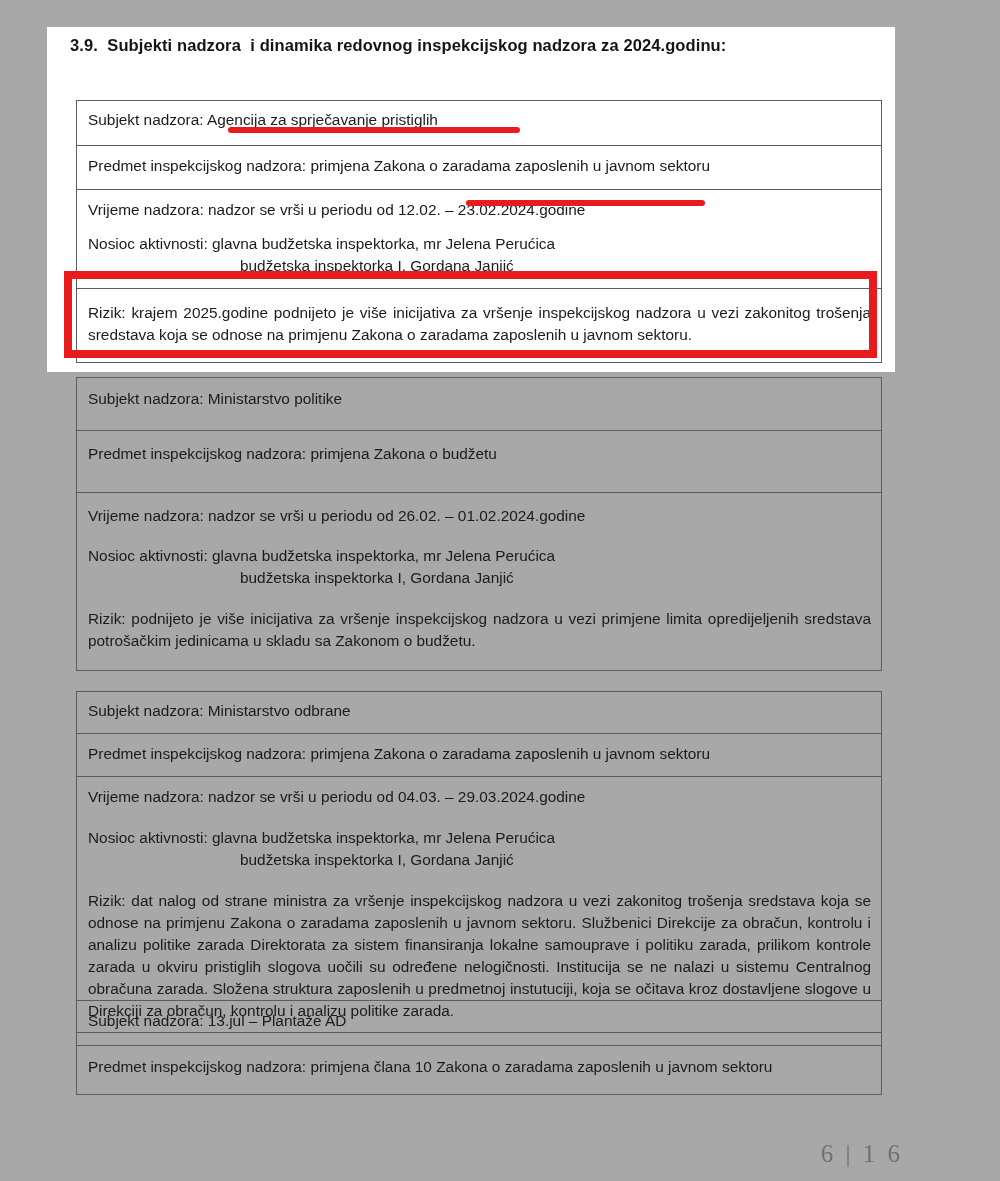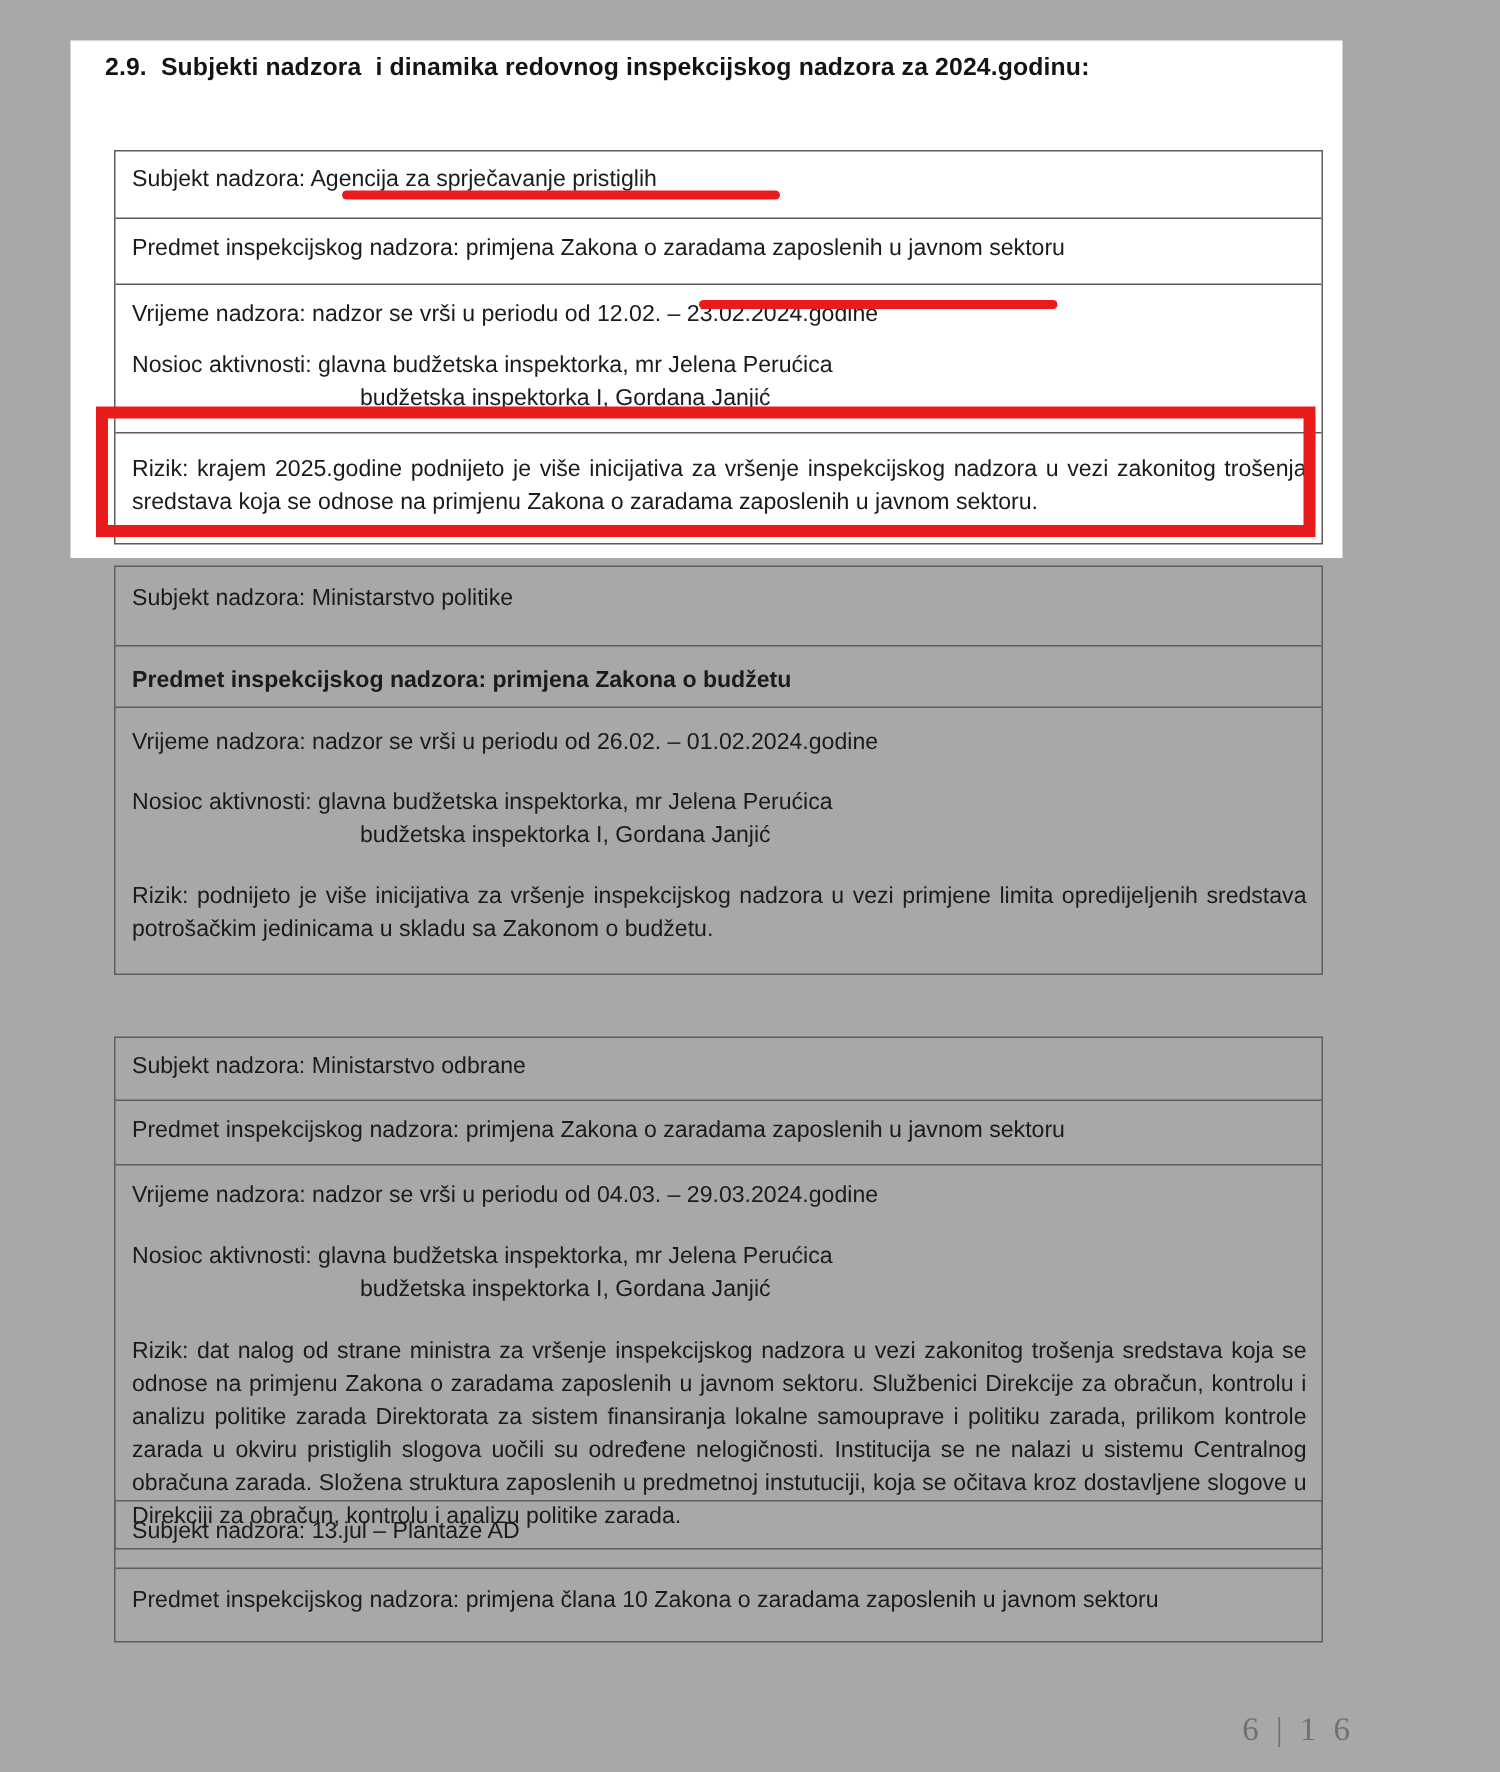--- a/index.html
+++ b/index.html
@@ -85,21 +85,21 @@
 
   
   #block-1 .r1 { padding-top: 8px; padding-bottom: 14px; }
   #block-1 .r2 { padding-top: 9px; padding-bottom: 12px; }
   #block-1 .r3 { padding-top: 9px; padding-bottom: 9px; border-bottom: none; }
   #block-1 .r4 { padding-top: 3px; padding-bottom: 12px; border-bottom: 1px solid #5d5d5d;}
   #block-1 .r5 { padding-top: 13px; padding-bottom: 16px; }
 
   
   #block-2 .r1 { padding-top: 10px; padding-bottom: 20px; }
-  #block-2 .r2 { padding-top: 12px; padding-bottom: 6px; font-weight: bold; }
+  #block-2 .r2 { padding-top: 12px; padding-bottom: 27px; }
   #block-2 .r3 { padding-top: 12px; padding-bottom: 12px; border-bottom: none; }
   #block-2 .r4 { padding-top: 6px; padding-bottom: 6px; border-bottom: none; }
   #block-2 .r5 { padding-top: 14px; padding-bottom: 18px; }
 
   
   #block-3 .r1 { padding-top: 8px; padding-bottom: 11px; }
   #block-3 .r2 { padding-top: 9px; padding-bottom: 11px; }
   #block-3 .r3 { padding-top: 9px; padding-bottom: 12px; border-bottom: none; }
   #block-3 .r4 { padding-top: 7px; padding-bottom: 6px; border-bottom: none; }
   #block-3 .r5 { padding-top: 14px; padding-bottom: 10px; }
@@ -129,34 +129,34 @@
     box-sizing: border-box;
     z-index: 5;
   }
 
   
   #page-footer {
     position: absolute;
     right: 97px;
     top: 1140px;
     font-family: "Liberation Serif", serif;
-    font-size: 22px;
+    font-size: 25px;
     color: #707070;
     letter-spacing: 3px;
     z-index: 3;
   }
 </style>
 </head>
 <body>
 
 <div id="highlight-overlay"></div>
 
 <div id="page">
 
-  <div id="section-heading">2.9.  Subjekti nadzora  i dinamika redovnog inspekcijskog nadzora za 2024.godinu:</div>
+  <div id="section-heading">3.9.  Subjekti nadzora  i dinamika redovnog inspekcijskog nadzora za 2024.godinu:</div>
 
   <div class="nadzor-table" id="block-1">
     <div class="row r1">Subjekt nadzora: Agencija za sprječavanje pristiglih</div>
     <div class="row r2">Predmet inspekcijskog nadzora: primjena Zakona o zaradama zaposlenih u javnom sektoru</div>
     <div class="row r3">Vrijeme nadzora: nadzor se vrši u periodu od 12.02. – 23.02.2024.godine</div>
     <div class="row r4">
       <span>Nosioc aktivnosti: glavna budžetska inspektorka, mr Jelena Perućica</span>
       <span class="indent-line">budžetska inspektorka I, Gordana Janjić</span>
     </div>
     <div class="row r5 justify">Rizik: krajem 2025.godine podnijeto je više inicijativa za vršenje inspekcijskog nadzora u vezi zakonitog trošenja sredstava koja se odnose na primjenu Zakona o zaradama zaposlenih u javnom sektoru.</div>

